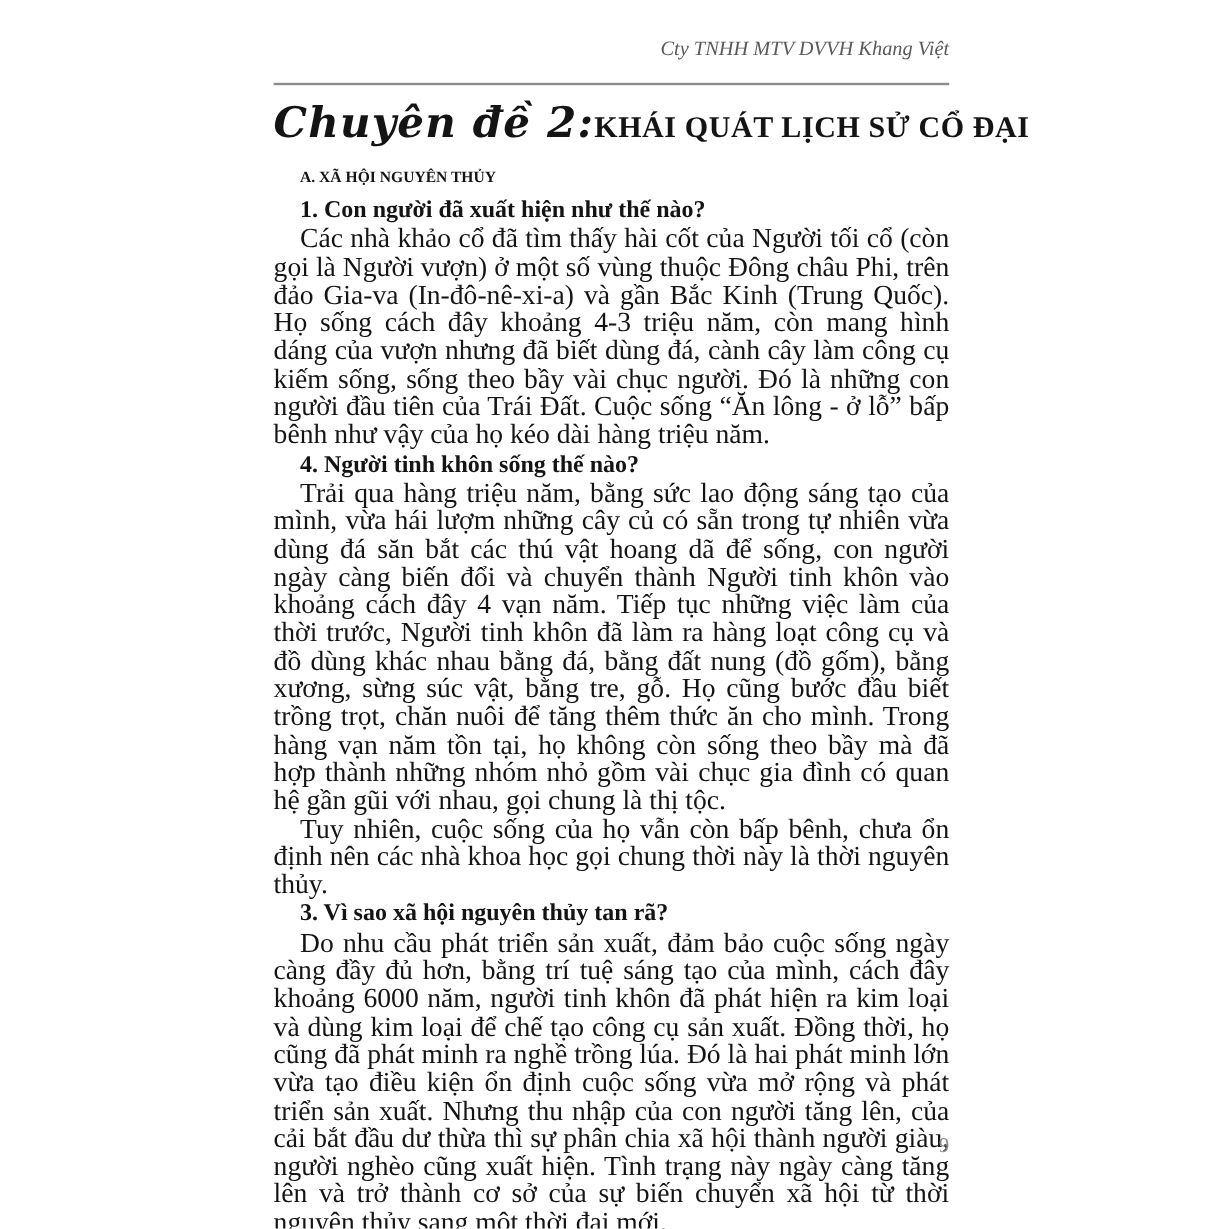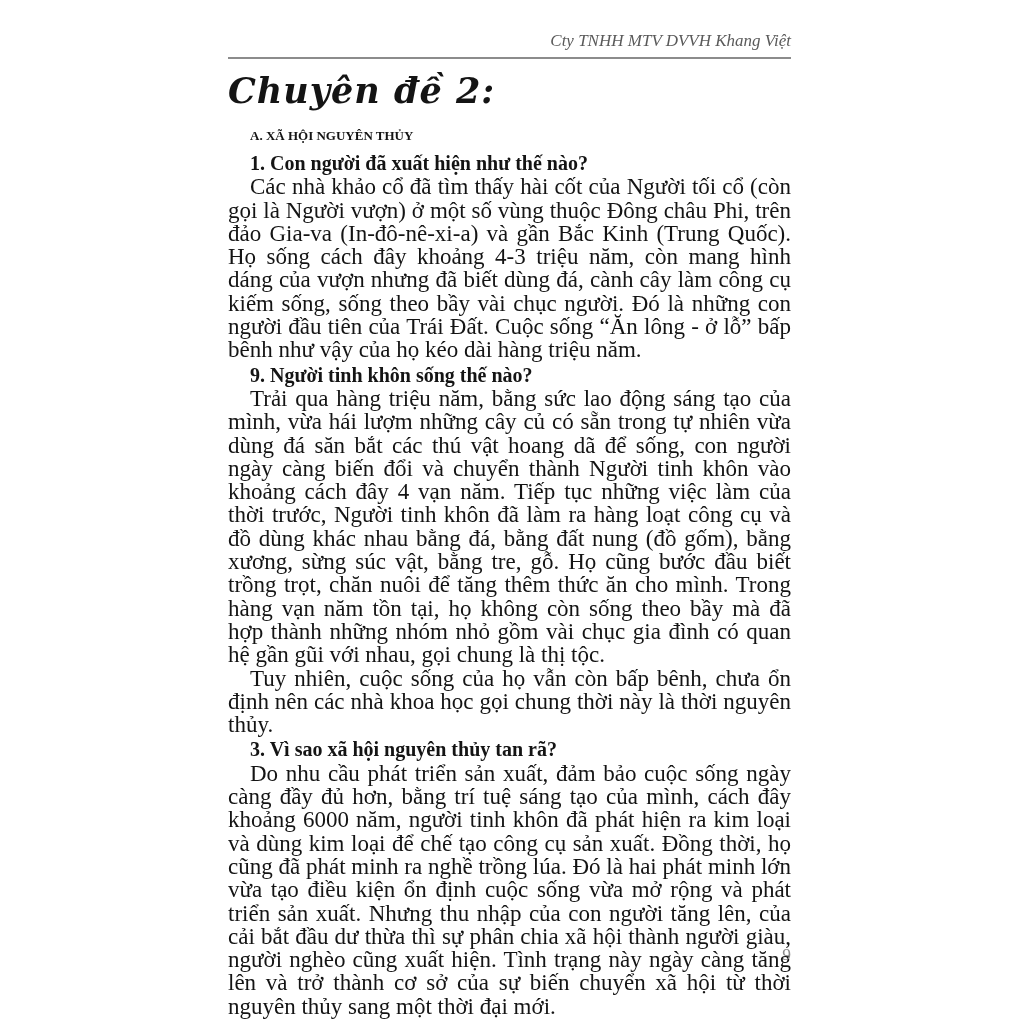--- a/index.html
+++ b/index.html
@@ -9,21 +9,21 @@
   .page { position:relative; width:1024px; height:1024px; background:#ffffff; overflow:hidden; }
 
   .content { position:absolute; left:228px; top:30px; width:563px; }
 
   .page-header {
     text-align:right;
     font-style:italic;
     color:#5a5a5a;
     font-size:17px;
     line-height:21px;
-    padding-bottom:6px;
+    padding-bottom:18px;
     border-bottom:2px solid #8c8c8c;
   }
 
   .title-row {
     display:flex;
     align-items:baseline;
     margin:11px 0 13px 0;
   }
   .chuyen-de {
     font-family:"DejaVu Serif", serif;
@@ -75,28 +75,29 @@
 </head>
 <body>
 
 <div class="page">
   <div class="content">
 
     <div class="page-header">Cty TNHH MTV DVVH Khang Việt</div>
 
     <div class="title-row">
       <span class="chuyen-de">Chuyên đề 2:</span>
+      <span class="main-title">KHÁI QUÁT LỊCH SỬ CỔ ĐẠI</span>
     </div>
 
     <div class="section-heading">A. XÃ HỘI NGUYÊN THỦY</div>
 
     <div class="blocks" id="blocks">
         <p class="subheading"><span>1. Con người đã xuất hiện như thế nào?</span></p>
         <p class="para"><span>Các nhà khảo cổ đã tìm thấy hài cốt của Người tối cổ (còn gọi là Người vượn) ở một số vùng thuộc Đông châu Phi, trên đảo Gia-va (In-đô-nê-xi-a) và gần Bắc Kinh (Trung Quốc). Họ sống cách đây khoảng 4-3 triệu năm, còn mang hình dáng của vượn nhưng đã biết dùng đá, cành cây làm công cụ kiếm sống, sống theo bầy vài chục người. Đó là những con người đầu tiên của Trái Đất. Cuộc sống “Ăn lông - ở lỗ” bấp bênh như vậy của họ kéo dài hàng triệu năm.</span></p>
-        <p class="subheading"><span>9. Người tinh khôn sống thế nào?</span></p>
+        <p class="subheading"><span>4. Người tinh khôn sống thế nào?</span></p>
         <p class="para"><span>Trải qua hàng triệu năm, bằng sức lao động sáng tạo của mình, vừa hái lượm những cây củ có sẵn trong tự nhiên vừa dùng đá săn bắt các thú vật hoang dã để sống, con người ngày càng biến đổi và chuyển thành Người tinh khôn vào khoảng cách đây 4 vạn năm. Tiếp tục những việc làm của thời trước, Người tinh khôn đã làm ra hàng loạt công cụ và đồ dùng khác nhau bằng đá, bằng đất nung (đồ gốm), bằng xương, sừng súc vật, bằng tre, gỗ. Họ cũng bước đầu biết trồng trọt, chăn nuôi để tăng thêm thức ăn cho mình. Trong hàng vạn năm tồn tại, họ không còn sống theo bầy mà đã hợp thành những nhóm nhỏ gồm vài chục gia đình có quan hệ gần gũi với nhau, gọi chung là </span><span class="italic">thị tộc</span><span>.</span></p>
         <p class="para"><span>Tuy nhiên, cuộc sống của họ vẫn còn bấp bênh, chưa ổn định nên các nhà khoa học gọi chung thời này là </span><span class="italic">thời nguyên thủy</span><span>.</span></p>
         <p class="subheading"><span>3. Vì sao xã hội nguyên thủy tan rã?</span></p>
         <p class="para"><span>Do nhu cầu phát triển sản xuất, đảm bảo cuộc sống ngày càng đầy đủ hơn, bằng trí tuệ sáng tạo của mình, cách đây khoảng 6000 năm, người tinh khôn đã phát hiện ra kim loại và dùng kim loại để chế tạo công cụ sản xuất. Đồng thời, họ cũng đã phát minh ra nghề trồng lúa. Đó là hai phát minh lớn vừa tạo điều kiện ổn định cuộc sống vừa mở rộng và phát triển sản xuất. Nhưng thu nhập của con người tăng lên, của cải bắt đầu dư thừa thì sự phân chia xã hội thành người giàu, người nghèo cũng xuất hiện. Tình trạng này ngày càng tăng lên và trở thành cơ sở của sự biến chuyển xã hội từ thời nguyên thủy sang một thời đại mới.</span></p>
       </div>
 
   </div>
 
   <div class="page-number">9</div>
 </div>

